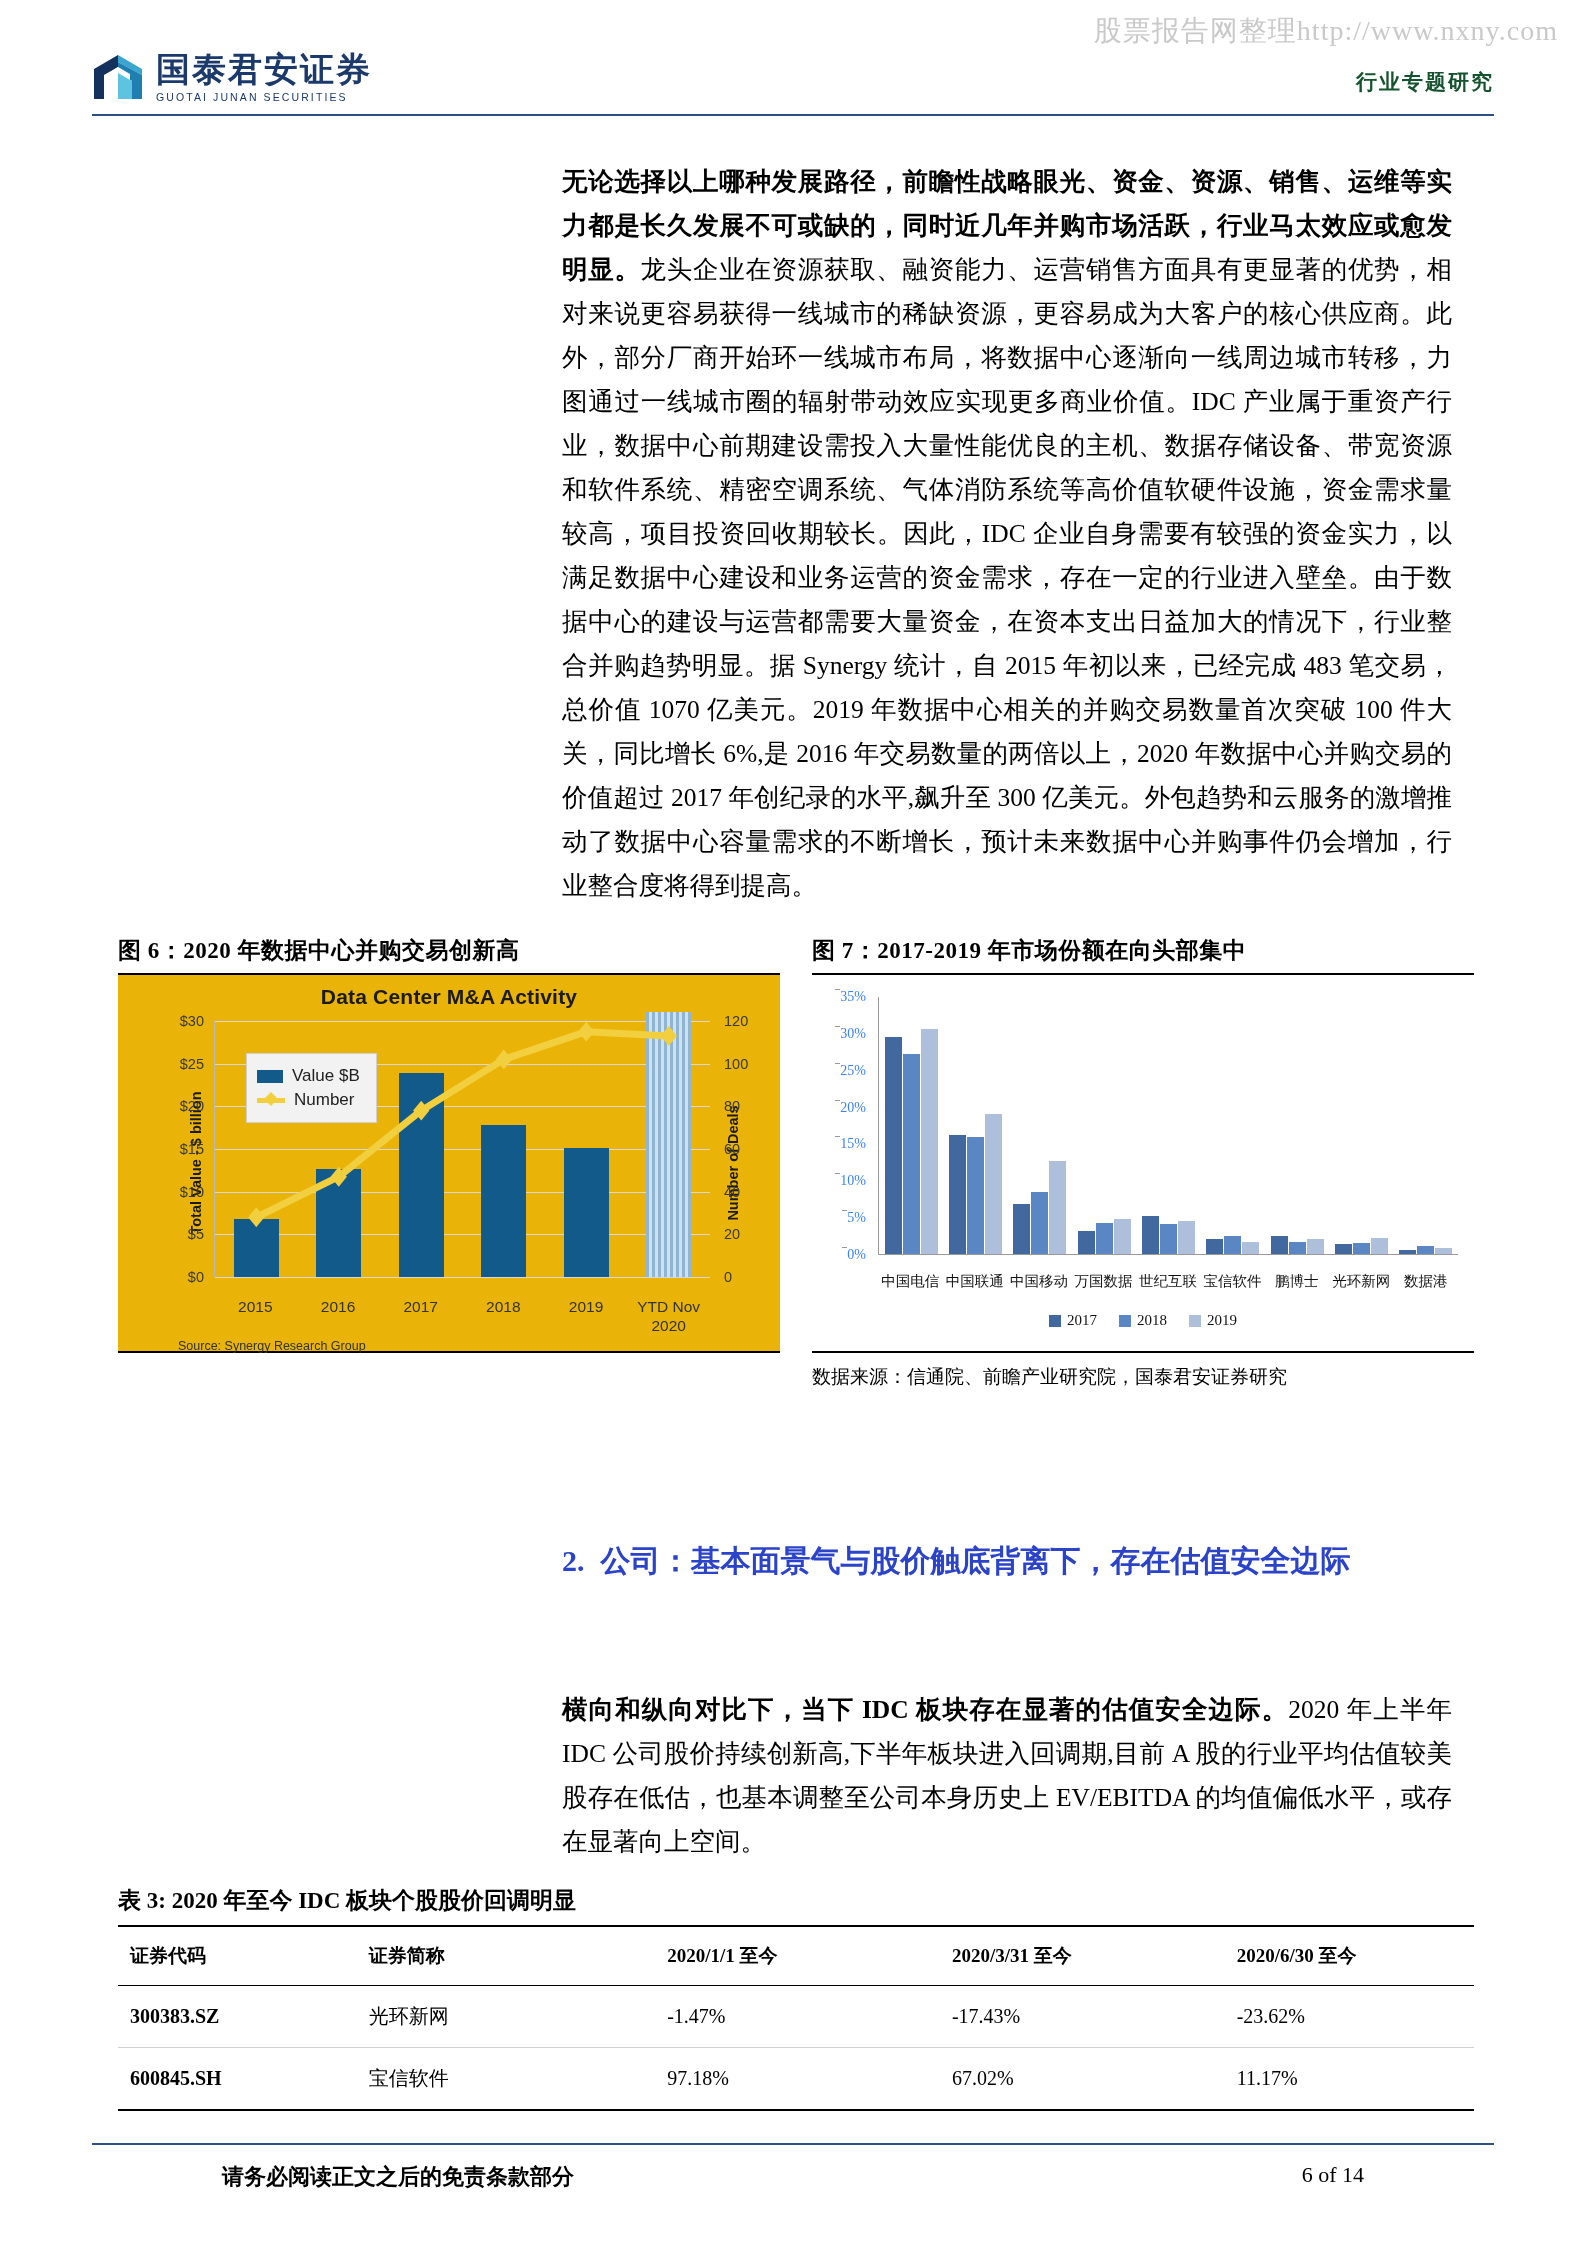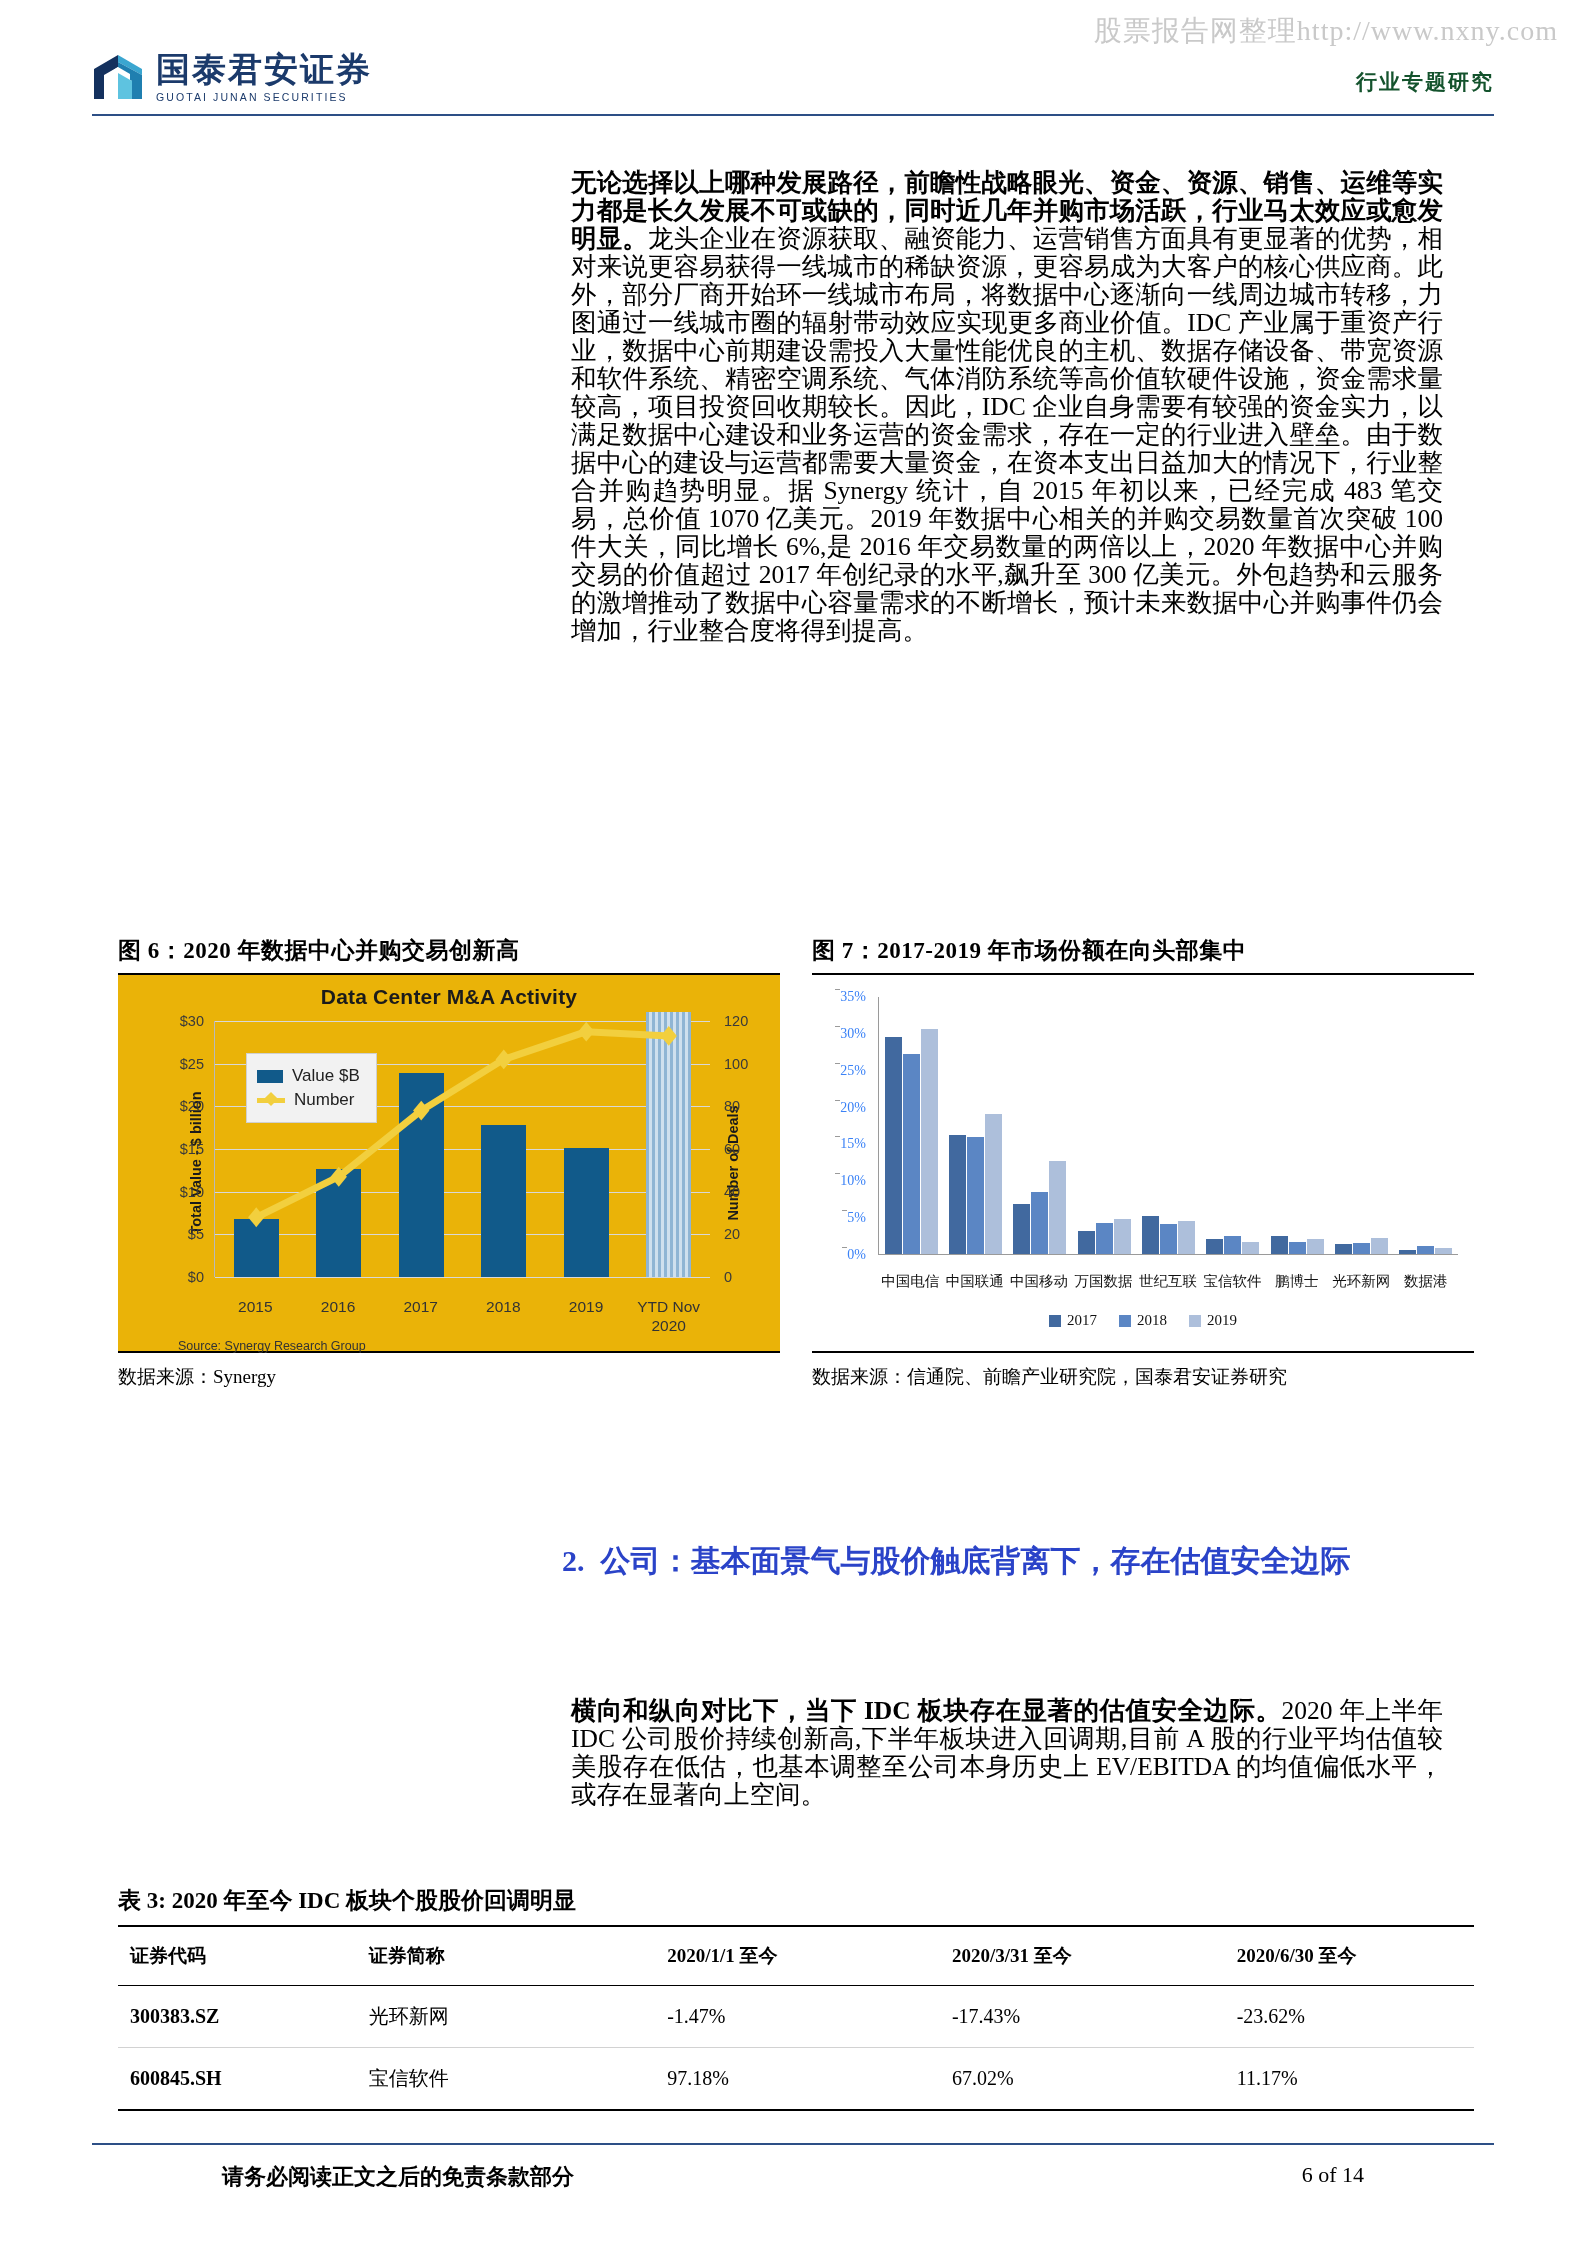--- a/index.html
+++ b/index.html
@@ -47,24 +47,24 @@
     border-top:2.5px solid #2d4f86;
   }
 
   
   .body-col {
     position:absolute; left:562px; top:160px; width:890px;
   }
   .para {
     font-family:"Liberation Serif", serif;
     font-size:25.5px;
-    line-height:28px;
+    line-height:44px;
     text-align:justify;
     text-justify:inter-ideograph;
-    margin:9px;
+    margin:0;
   }
   .b { font-weight:bold; }
 
   
   .fig-row { position:absolute; left:118px; top:935px; width:1356px; }
   .fig {
     position:absolute; top:0;
   }
   .fig-left  { left:0;   width:662px; }
   .fig-right { left:694px; width:662px; }
@@ -347,21 +347,20 @@
               <div style="white-space: pre-line;">2017</div>
               <div style="white-space: pre-line;">2018</div>
               <div style="white-space: pre-line;">2019</div>
               <div style="white-space: pre-line;">YTD Nov
 2020</div>
             </div>
           <div class="c6-src">Source: Synergy Research Group</div>
         </div>
       </div>
       <div class="fig-src-rule"></div>
-      <div class="fig-src">数据来源：Synergy</div>
     </div>
 
     <div class="fig fig-right">
       <div class="fig-title">图 7：2017-2019 年市场份额在向头部集中</div>
       <div class="fig-title-rule"></div>
       <div class="fig-body">
         <div class="c7">
           <div class="c7-yaxis" id="c7y">
               <span style="top: 100%;">0%<i class="c7-tick"></i></span>
               <span style="top: 85.7143%;">5%<i class="c7-tick"></i></span>

